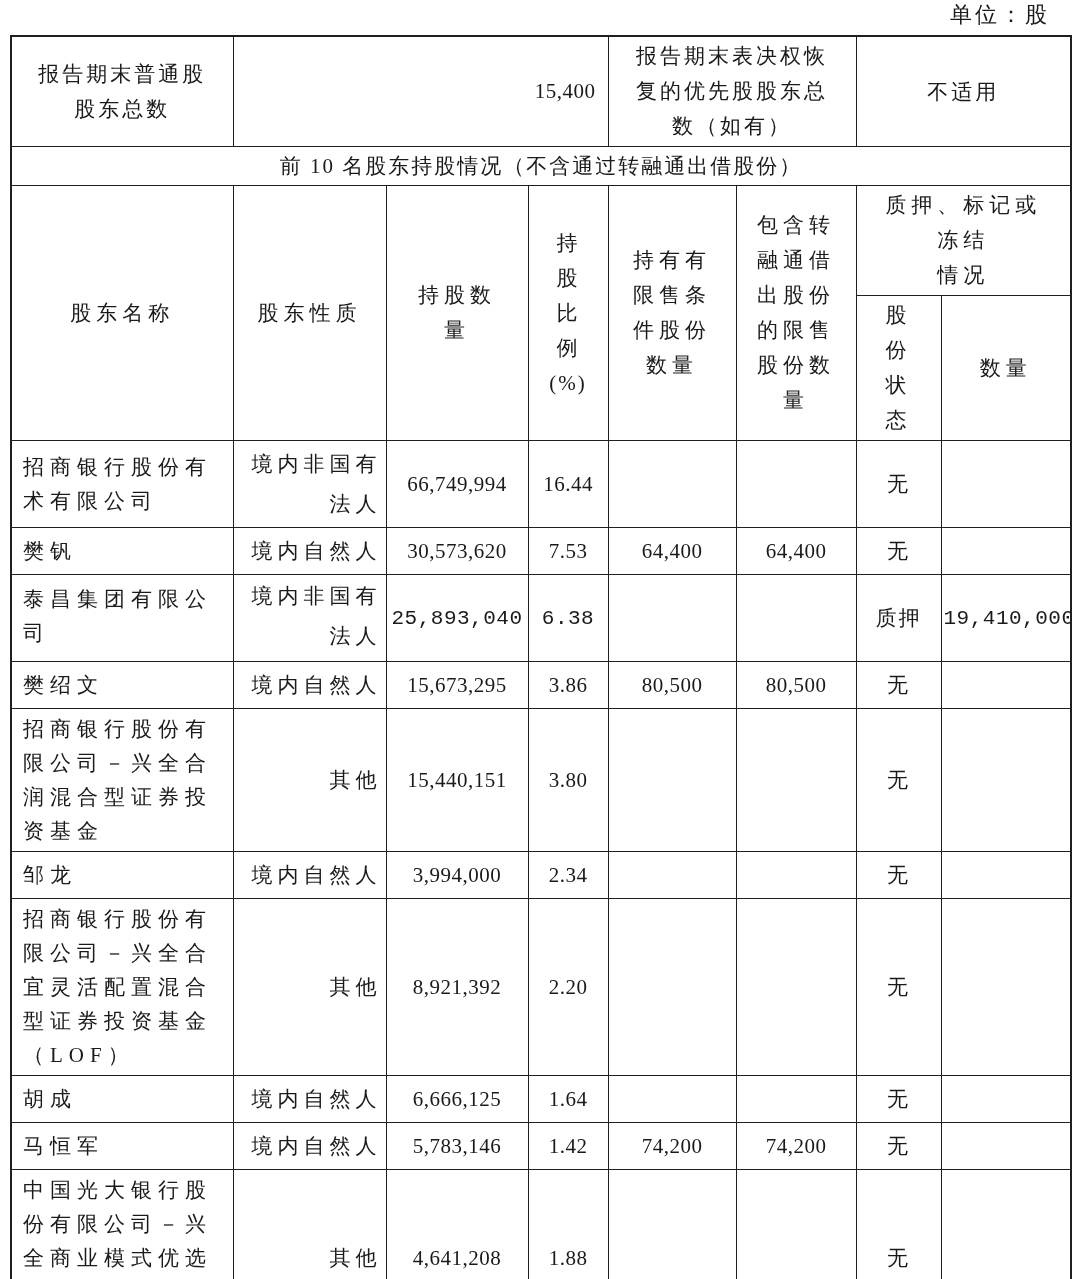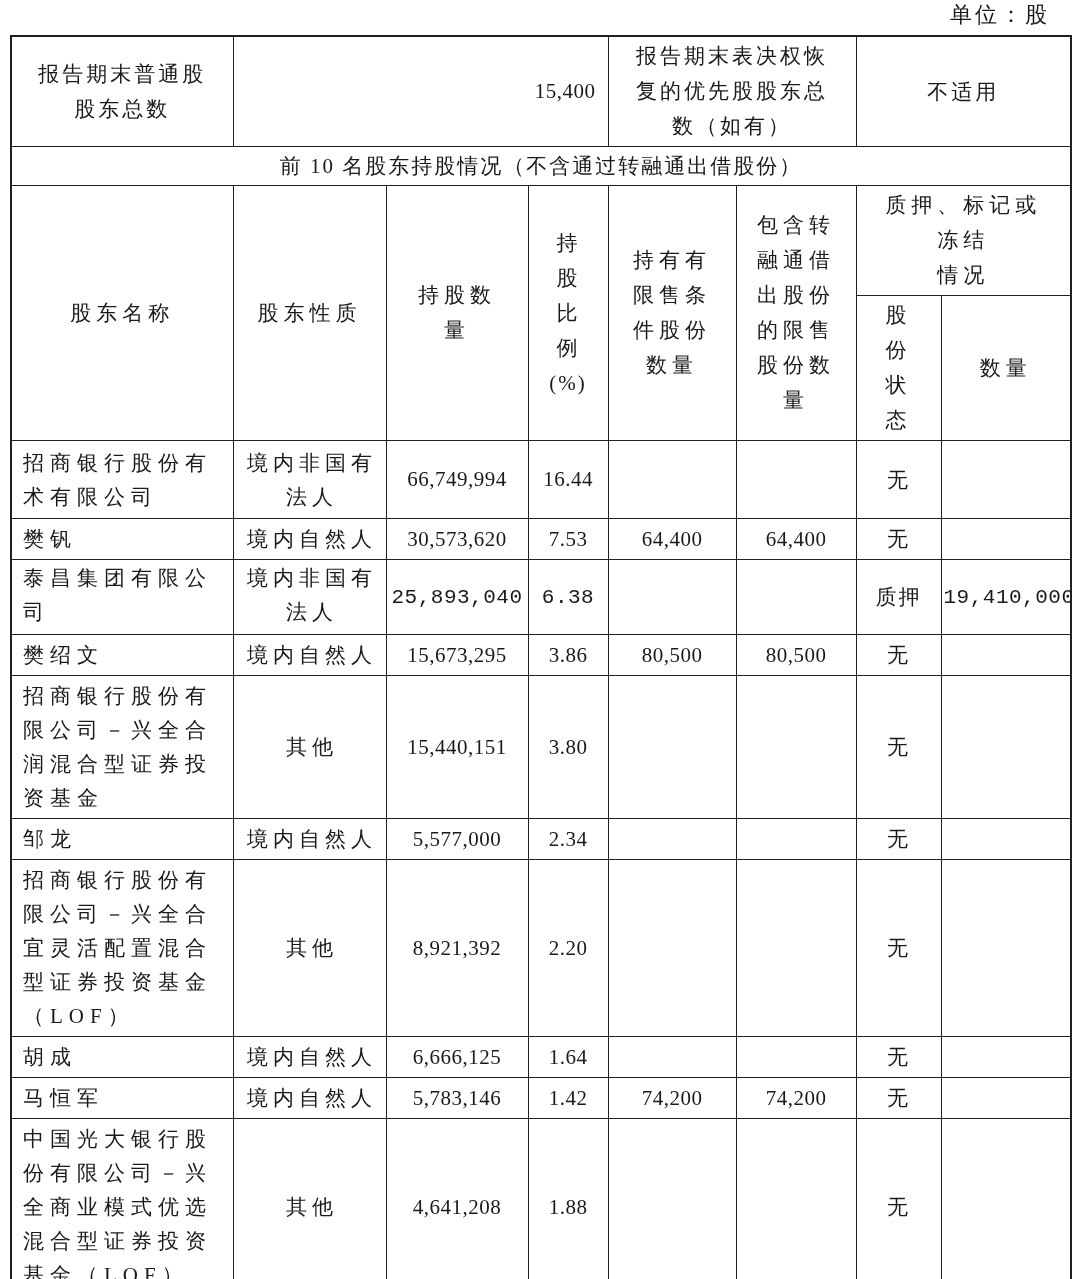--- a/index.html
+++ b/index.html
@@ -41,21 +41,21 @@
   
   .band { text-align: center; letter-spacing: 2px; padding: 2px 0; }
   tr.bandrow { height: 39px; }
   tr.footrow { height: 40px; }
   
   .hd { text-align: center; white-space: pre-line; line-height: 35px; letter-spacing: 5px; padding: 2px 20px; }
   .hd-num { letter-spacing: 2px; }
   td.pledge-group { height: 80px; }
   
   .tl  { text-align: left; white-space: pre-line; line-height: 34px; letter-spacing: 6px; padding: 3px 8px 3px 11px; }
-  .tl2 { text-align: center; white-space: pre-line; line-height: 34px; letter-spacing: 5px; padding: 3px 4px 3px 9px; }
+  .tl2 { text-align: right; white-space: pre-line; line-height: 40px; letter-spacing: 5px; padding: 3px 4px 3px 9px; }
   .num { text-align: center; letter-spacing: .5px; padding: 3px 2px; }
   .st  { text-align: center; letter-spacing: 2px; padding: 3px 2px; }
   tr.h40  { height: 41px; }
   tr.h72  { height: 72px; font-family: Liberation Mono, monospace; }
   tr.h78  { height: 78px; }
   tr.h143 { height: 143px; }
   tr.h176 { height: 176px; }
 </style>
 </head>
 <body>
@@ -170,21 +170,21 @@
       <td class="num">15,440,151</td>
       <td class="num">3.80</td>
       <td class="num"></td>
       <td class="num"></td>
       <td class="st">无</td>
       <td class="num"></td>
     </tr>
     <tr class="h40">
       <td class="tl">邹龙</td>
       <td class="tl2">境内自然人</td>
-      <td class="num">5,577,000</td>
+      <td class="num">3,994,000</td>
       <td class="num">2.34</td>
       <td class="num"></td>
       <td class="num"></td>
       <td class="st">无</td>
       <td class="num"></td>
     </tr>
     <tr class="h176">
       <td class="tl">招商银行股份有
 限公司－兴全合
 宜灵活配置混合

